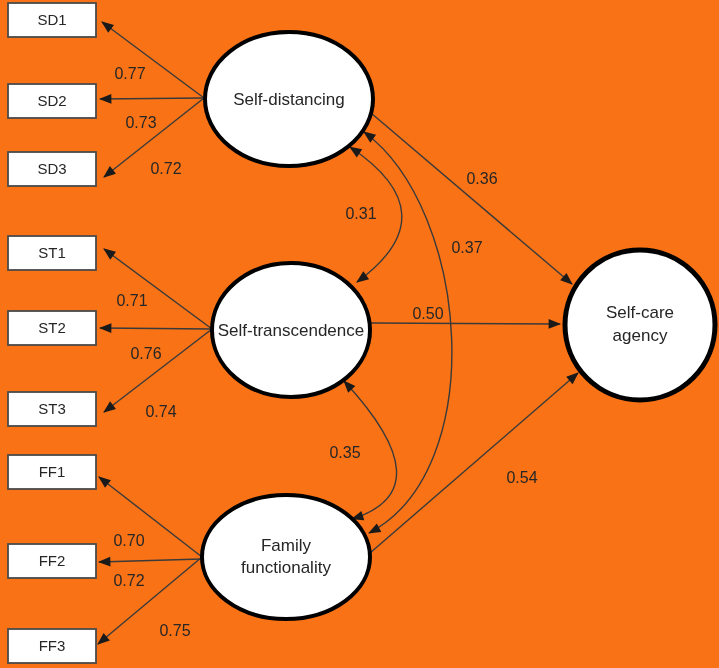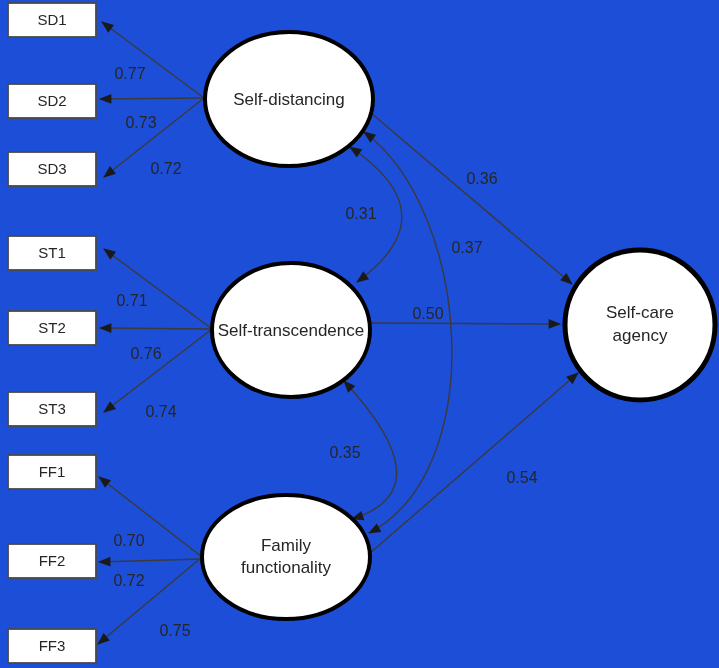--- a/index.html
+++ b/index.html
@@ -4,21 +4,21 @@
 <style>
   html, body {
     margin: 0;
     padding: 0;
     background: #ffffff;
   }
   .canvas {
     position: relative;
     width: 719px;
     height: 668px;
-    background: #1d4ed8;
+    background: #f97316;
     font-family: "Liberation Sans", sans-serif;
   }
   svg text {
     font-family: "Liberation Sans", sans-serif;
     fill: #262626;
   }
   .box-label   { font-size: 15px; text-anchor: middle; }
   .latent-label{ font-size: 17px; text-anchor: middle; }
   .coef        { font-size: 16px; text-anchor: middle; }
   .indicator-rect { fill: #ffffff; stroke: #4a4a4a; stroke-width: 1.8px; }

